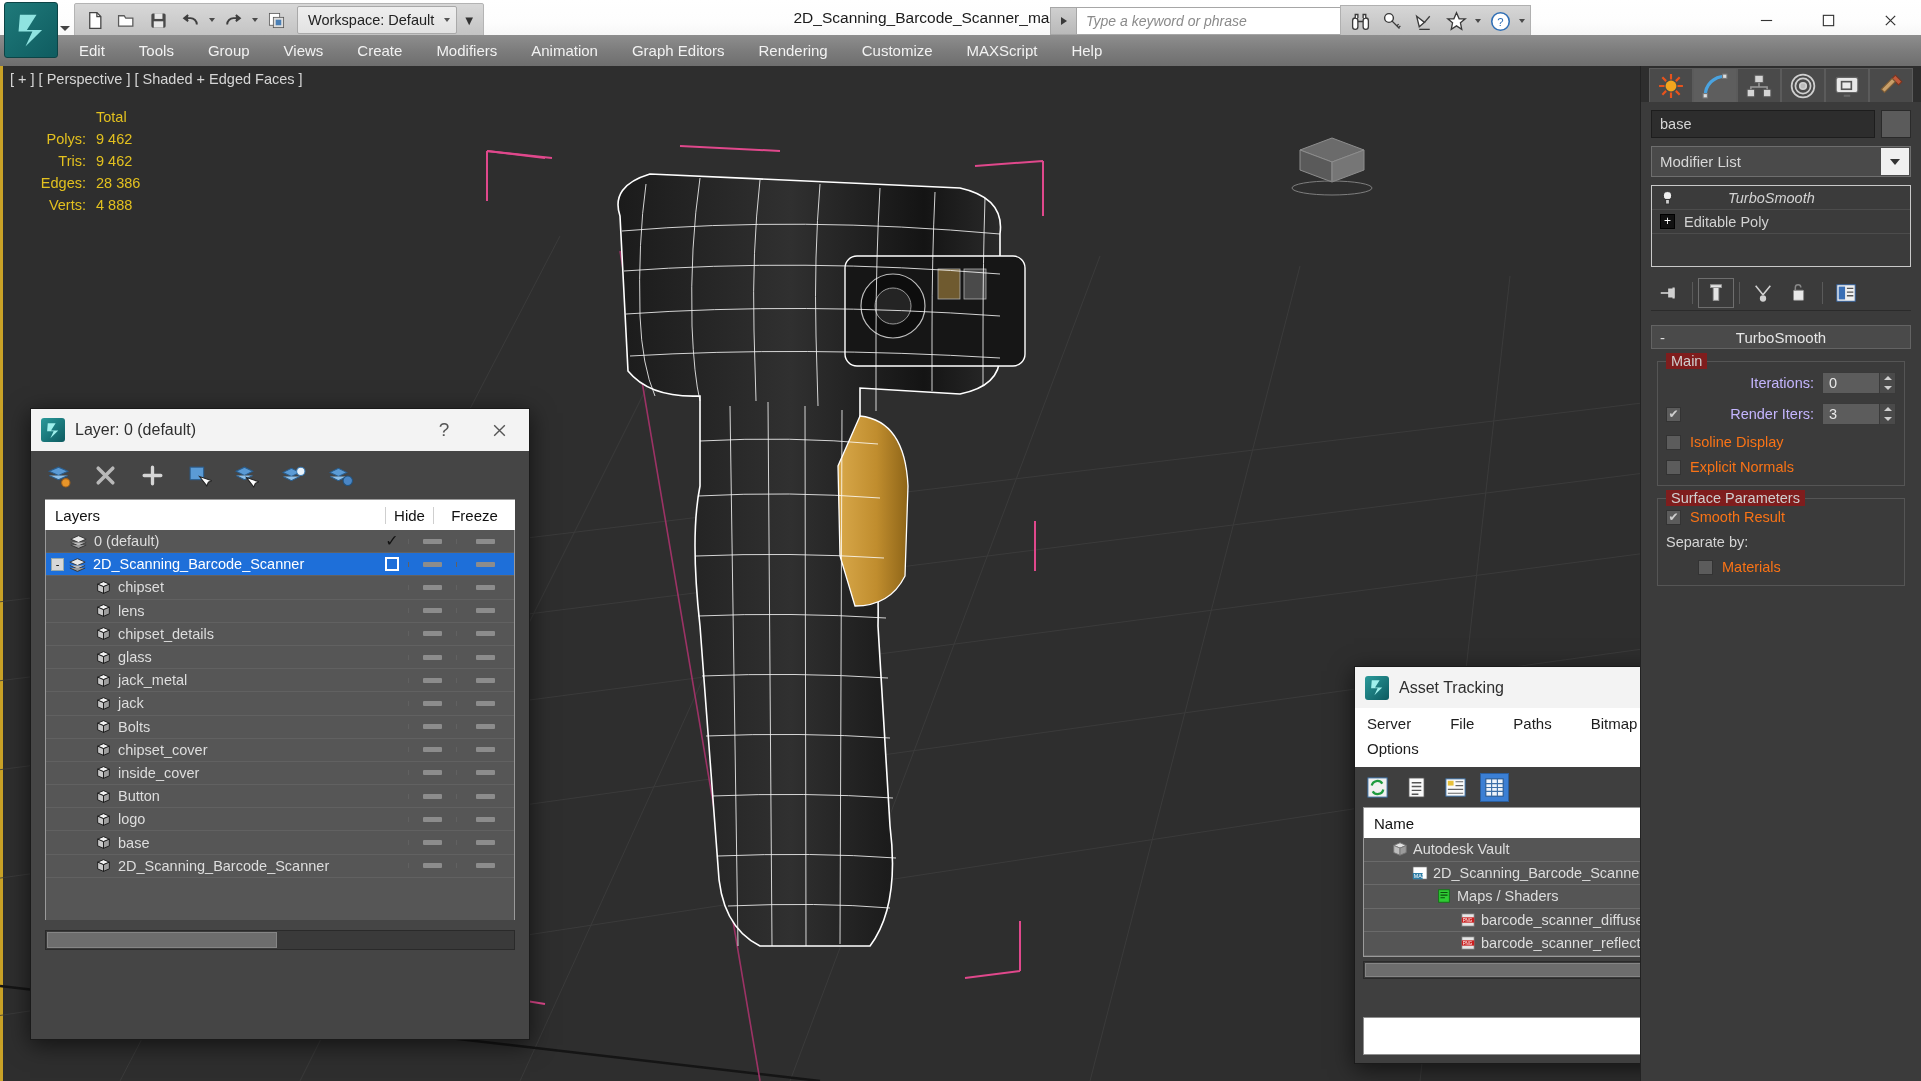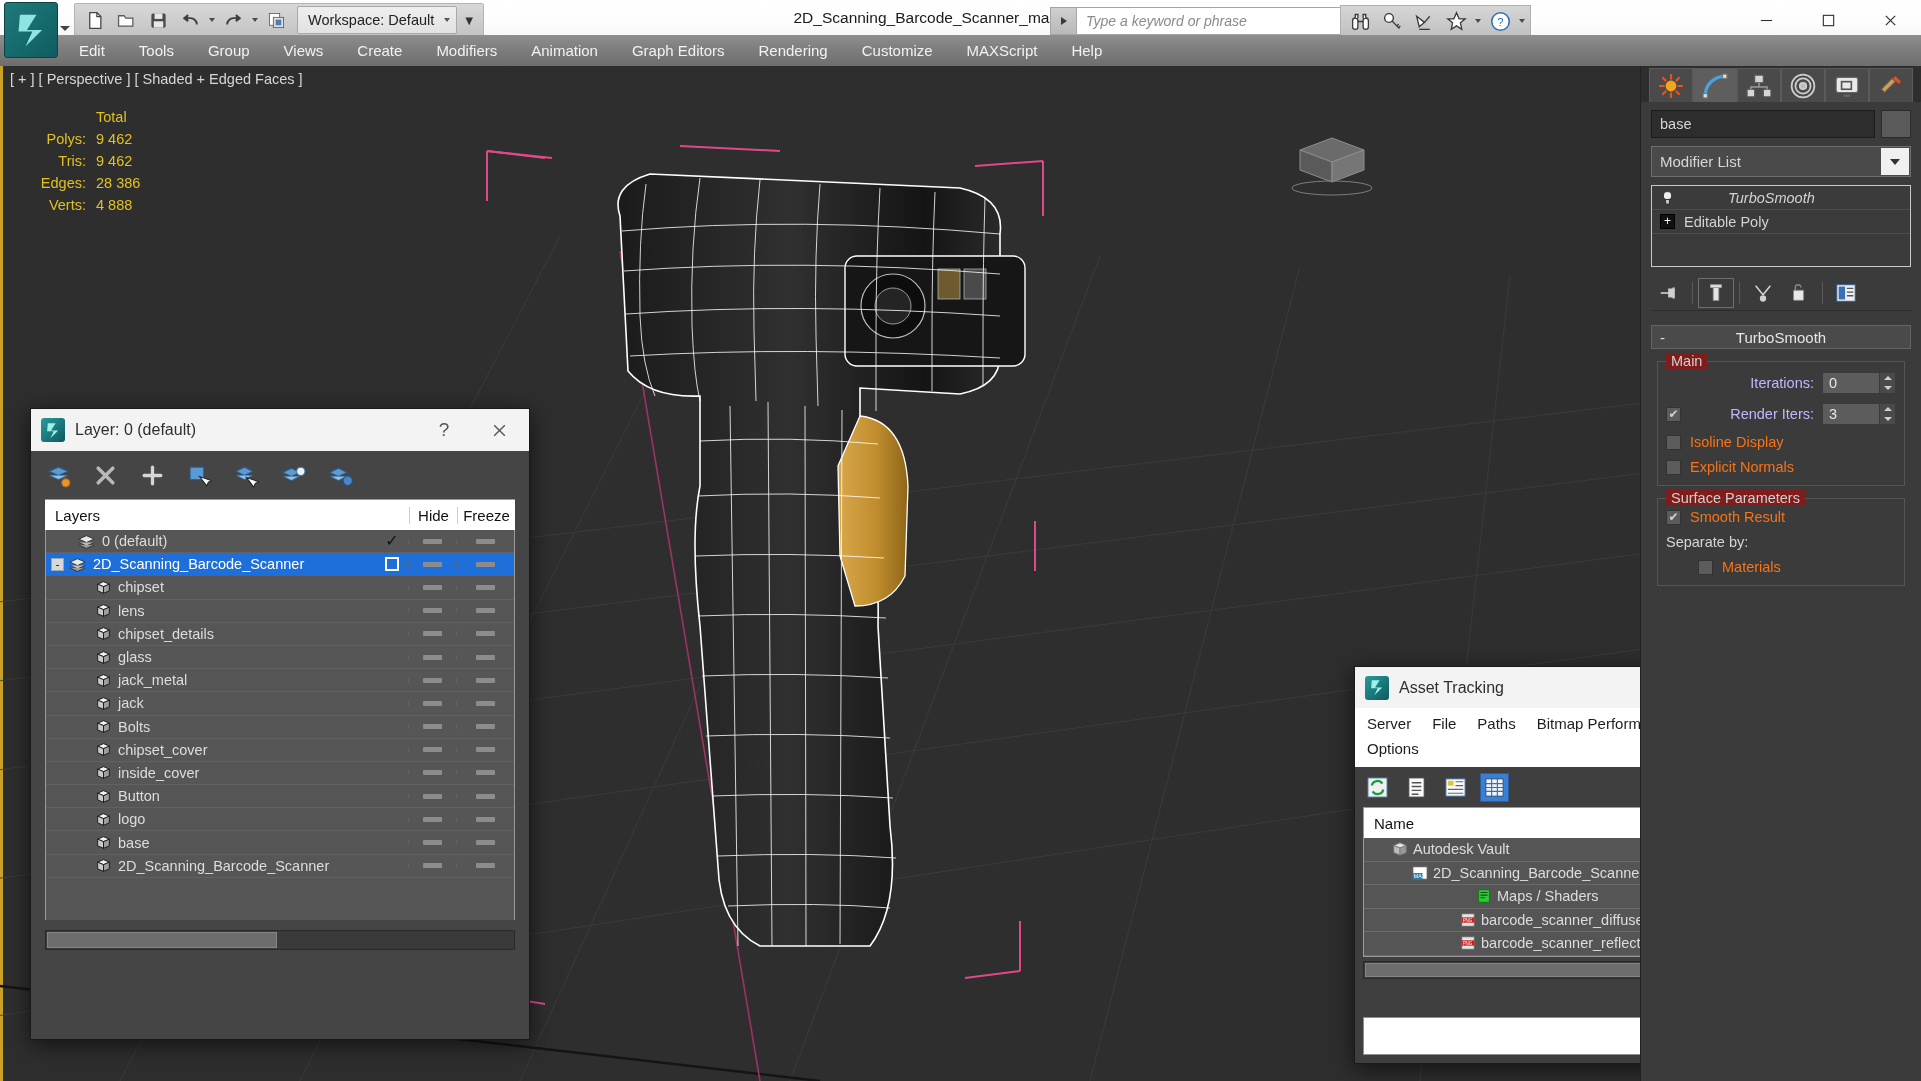--- a/index.html
+++ b/index.html
@@ -132,21 +132,21 @@
   .ld-toolbar { height:48px; background:#454545; display:flex; align-items:center; padding-left:14px; gap:20px; }
   .ld-tb { width:27px; height:27px; display:flex;align-items:center;justify-content:center; }
   .ld-tb svg { width:25px; height:25px; }
   .ld-headrow {
     display:flex; height:31px; background:#fff; border-top:1px solid #9a9a9a;
     margin:0 14px; align-items:center;
   }
   .ld-headrow .c1 { flex:1; font-size:15px; color:#111; padding-left:10px; }
   .ld-headrow .c2 { width:32px; }
   .ld-headrow .c3 { width:48px; font-size:15px; color:#111; text-align:center; border-left:1px solid #cfcfcf; }
-  .ld-headrow .c4 { width:58px; font-size:15px; color:#111; text-align:center; border-left:1px solid #cfcfcf; }
+  .ld-headrow .c4 { width:82px; font-size:15px; color:#111; text-align:center; border-left:1px solid #cfcfcf; }
   .ld-list { margin:0 14px; height:390px; background:#565656; border-left:1px solid #9a9a9a;border-right:1px solid #9a9a9a; overflow:hidden;}
   .lrow { display:flex; height:23.2px; align-items:center; border-bottom:1px solid #616161; }
   .lrow.sel { background:#1e6fd9; }
   .lrow .name { flex:1; display:flex; align-items:center; font-size:14.5px; color:#ddd; overflow:hidden; white-space:nowrap;}
   .lrow.sel .name { color:#fff; }
   .lrow .col-chk { width:32px; display:flex;align-items:center;justify-content:center; }
   .lrow .col-hide { width:48px; display:flex;align-items:center;justify-content:center; border-left:1px solid #616161;}
   .lrow .col-frz { width:58px; display:flex;align-items:center;justify-content:center; border-left:1px solid #616161;}
   .dash { width:19px; height:5px; background:#8c8c8c; border-radius:1px; }
   .expander { width:13px;height:13px; border:1px solid #9aa; background:#d8d8d8; color:#000;
@@ -162,21 +162,21 @@
   .atdlg {
     position:absolute; left:1354px; top:666px; width:540px; height:398px;
     background:#3f3f3f; border:1px solid #1a1a1a; box-shadow:0 5px 22px rgba(0,0,0,.6);
   }
   .at-title { height:41px; background:#f3f3f3; display:flex; align-items:center; padding-left:10px; }
   .at-title .t { font-size:16px; color:#2f2f2f;text-align:center; }
   .at-wbtns { position:absolute; right:0; top:0; height:41px; display:flex; }
   .at-wb { width:56px;height:41px; display:flex;align-items:center;justify-content:center; }
   .at-wb svg{width:15px;height:15px;}
   .at-menu { background:#fff; padding:3px 0 6px 12px; }
-  .at-menu .row { display:flex; }
+  .at-menu .row { display:flex;gap:18px; }
   .at-menu .mi { font-size:15px; color:#1d1d1d; padding:4px 12px 4px 0; margin-right:9px; white-space:nowrap;}
   .at-tb { height:40px; background:#3f3f3f; display:flex; align-items:center; padding-left:8px; gap:10px; position:relative;}
   .at-tbtn { width:29px;height:29px; display:flex;align-items:center;justify-content:center; border:1px solid transparent;}
   .at-tbtn.on { background:#3b7fd4; border:1px solid #2a5e9e; }
   .at-tbtn svg{width:23px;height:23px;}
   .at-right { position:absolute; right:10px; display:flex; gap:10px; }
   .at-grid { margin:0 8px; background:#555; border:1px solid #9a9a9a; }
   .at-hd { display:flex; background:#fff; height:30px; align-items:center; }
   .at-hd .n { flex:1; font-size:15px; color:#111; padding-left:10px; }
   .at-hd .s { width:92px; font-size:15px; color:#111; padding-left:8px; border-left:1px solid #c8c8c8; }
@@ -571,21 +571,21 @@
     <div class="ld-headrow">
       <div class="c1">Layers</div>
       <div class="c2"></div>
       <div class="c3">Hide</div>
       <div class="c4">Freeze</div>
     </div>
 
     <div class="ld-list">
 
       <div class="lrow">
-        <div class="name" style="padding-left:32px">
+        <div class="name" style="padding-left:24px">
           <span class="layicon">
             <svg viewBox="0 0 20 18">
                 <path d="M1 6l9-4 9 4-9 4z" fill="#e8e8e8" stroke="#2a2a2a"></path>
                 <path d="M1 10l9 4 9-4" fill="#bdbdbd" stroke="#2a2a2a"></path>
                 <path d="M1 13l9 4 9-4" fill="#9a9a9a" stroke="#2a2a2a"></path>
               </svg>
           </span>
           <span>0 (default)</span>
         </div>
         <div class="col-chk">
@@ -960,21 +960,21 @@
                 <rect x="1" y="9" width="11" height="7" fill="#2f7fa8"></rect>
                 <text x="2" y="15" font-size="6" fill="#fff" font-family="Liberation Sans, sans-serif">MAX</text>
               </svg>
           </span>
           <span>2D_Scanning_Barcode_Scanner_max_vray.max</span>
         </div>
         <div class="s">Network</div>
       </div>
 
       <div class="atrow">
-        <div class="n" style="padding-left:112px">
+        <div class="n" style="padding-left:72px">
           <span class="aticon">
             <svg viewBox="0 0 18 18">
                 <rect x="3" y="2" width="12" height="14" fill="#2fcb34" stroke="#0f7312"></rect>
                 <path d="M5 5h8M5 8h8M5 11h5" stroke="#0b4f0d" stroke-width="1.2"></path>
               </svg>
           </span>
           <span>Maps / Shaders</span>
         </div>
         <div class="s"></div>
       </div>

